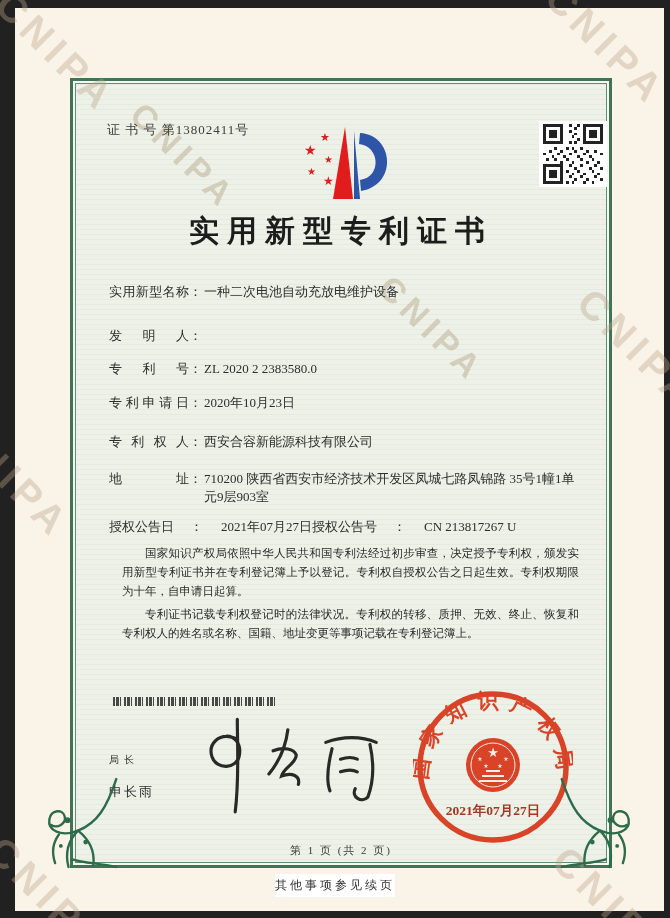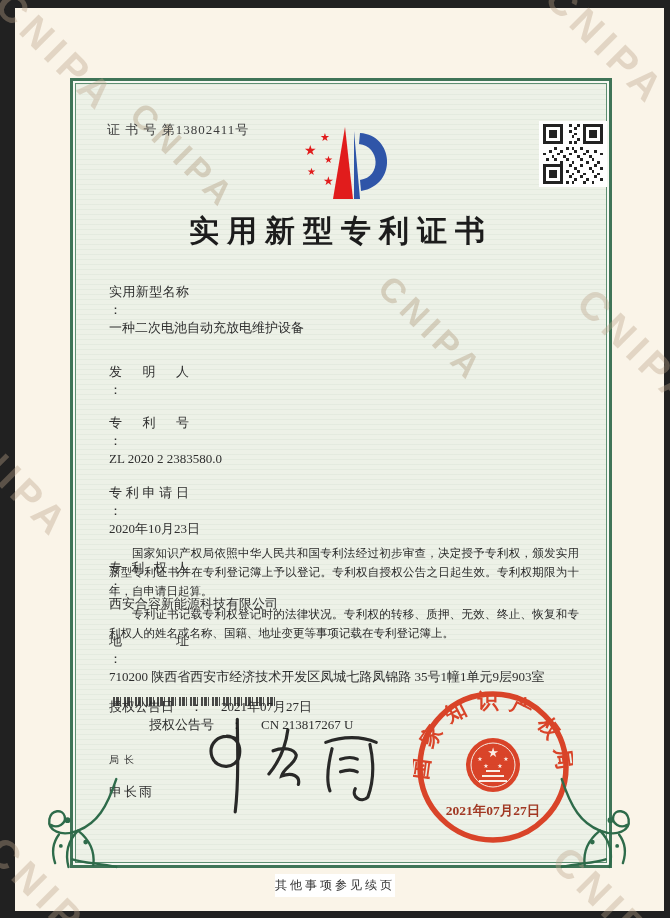--- a/index.html
+++ b/index.html
@@ -35,33 +35,33 @@
     position:absolute;left:34px;top:40px;
     font-size:13px;color:#3c3c3c;letter-spacing:1px;
   }
   .logo{position:absolute;left:225px;top:44px;width:104px;height:86px;}
   .qr{position:absolute;left:466px;top:40px;width:62px;height:60px;background:#fff;padding:3px;}
   .title{
     position:absolute;left:0;right:0;top:130px;text-align:center;
     font-size:30px;font-weight:700;color:#1c1c1c;letter-spacing:8px;
   }
   .fields{position:absolute;left:36px;right:26px;top:202px;font-size:13px;color:#2e2e2e;}
-  .frow{display:flex;line-height:18px;flex-direction:column;}
+  .frow{display:flex;line-height:18px;}
   .flabel{width:80px;flex:0 0 auto;text-align:justify;text-align-last:justify;}
   .fcolon{flex:0 0 auto;padding-right:2px;}
   .fval{flex:1;}
   .mb1{margin-bottom:26px;} .mb2{margin-bottom:15px;} .mb3{margin-bottom:16px;}
   .mb4{margin-bottom:21px;} .mb5{margin-bottom:19px;} .mb6{margin-bottom:12px;}
   .gpair{display:flex;gap:16px;}
-  .gpair.second{margin-left:40px;}
+  .gpair.second{}
   .paras{
     position:absolute;left:36px;right:30px;top:463px;
     font-size:11.5px;line-height:19px;color:#2a2a2a;text-align:justify;
   }
-  .paras p{margin:0 0 4px 0;text-indent:2em;}
+  .paras p{margin:0 0 4px 13px;text-indent:2em;}
   .barcode{
     position:absolute;left:40px;top:616px;width:165px;height:9px;
     background-image:repeating-linear-gradient(90deg,
       #2b2b2b 0,#2b2b2b 1.5px,transparent 1.5px,transparent 3px,
       #2b2b2b 3px,#2b2b2b 5.5px,transparent 5.5px,transparent 7px,
       #2b2b2b 7px,#2b2b2b 8px,transparent 8px,transparent 11px);
     opacity:.85;
   }
   .signer-title{position:absolute;left:36px;top:672px;font-size:10px;letter-spacing:5px;color:#2e2e2e;}
   .signer-name{position:absolute;left:36px;top:702px;font-size:13px;letter-spacing:2px;color:#2e2e2e;}
@@ -220,20 +220,21 @@
         <text x="80" y="70" font-size="13" fill="#fbeee6" text-anchor="middle">★</text>
         <text x="67" y="74" font-size="6" fill="#fbeee6" text-anchor="middle">★</text>
         <text x="73" y="81" font-size="6" fill="#fbeee6" text-anchor="middle">★</text>
         <text x="87" y="81" font-size="6" fill="#fbeee6" text-anchor="middle">★</text>
         <text x="93" y="74" font-size="6" fill="#fbeee6" text-anchor="middle">★</text>
         <path d="M73,84 h14 M69,89 h22 M66,94 h28" stroke="#fbeee6" stroke-width="2" fill="none"></path>
       </g>
       <text x="80" y="128" font-size="13.5" font-weight="700" fill="#9c2b15" text-anchor="middle" font-family="Liberation Serif, DejaVu Serif, serif">2021年07月27日</text>
     </svg>
 
+    <div class="page-note">第 1 页 (共 2 页)</div>
   </div>
 </div>
 
 <svg class="ornament orn-left" viewBox="0 0 90 100">
   <g stroke="#2e6b4a" fill="none" stroke-width="2.5" stroke-linecap="round">
     <path d="M84,4 C74,34 64,50 44,58 C26,65 12,58 14,46 C16,36 28,35 30,43 C32,51 22,56 16,52"></path>
     <path d="M44,58 C34,68 30,80 34,96"></path>
     <path d="M44,58 C54,66 62,78 60,94"></path>
     <path d="M24,62 C18,70 16,80 20,92"></path>
     <path d="M84,96 C66,92 50,92 38,88"></path>

